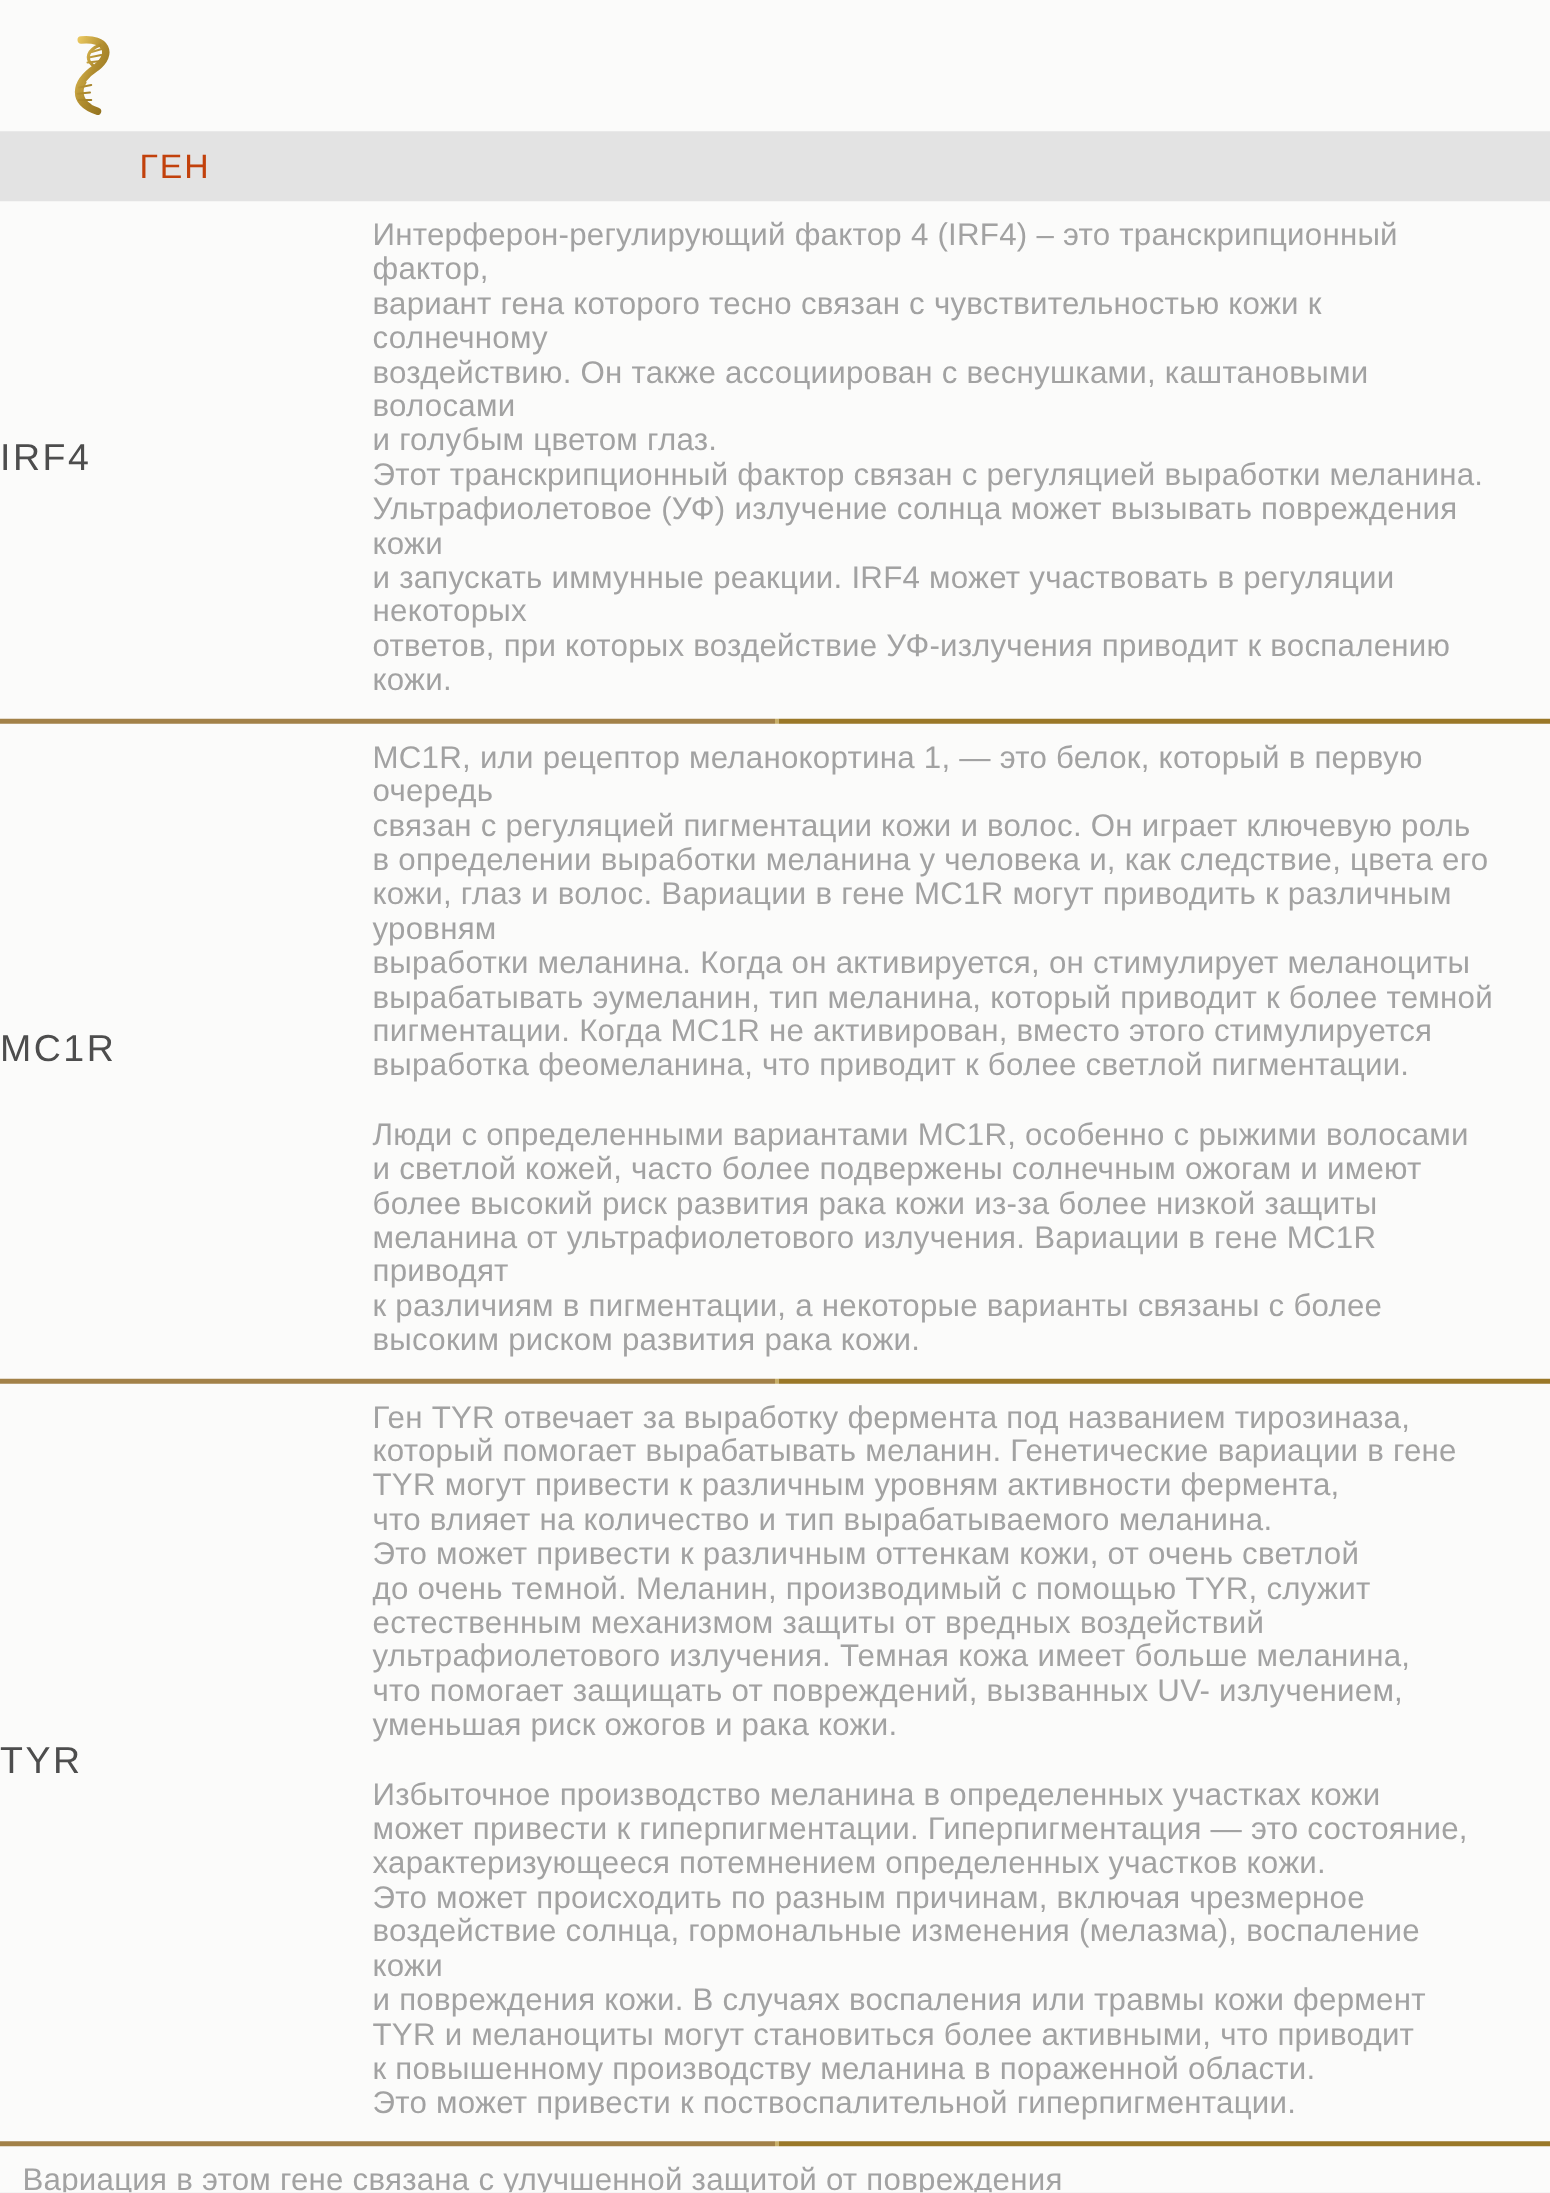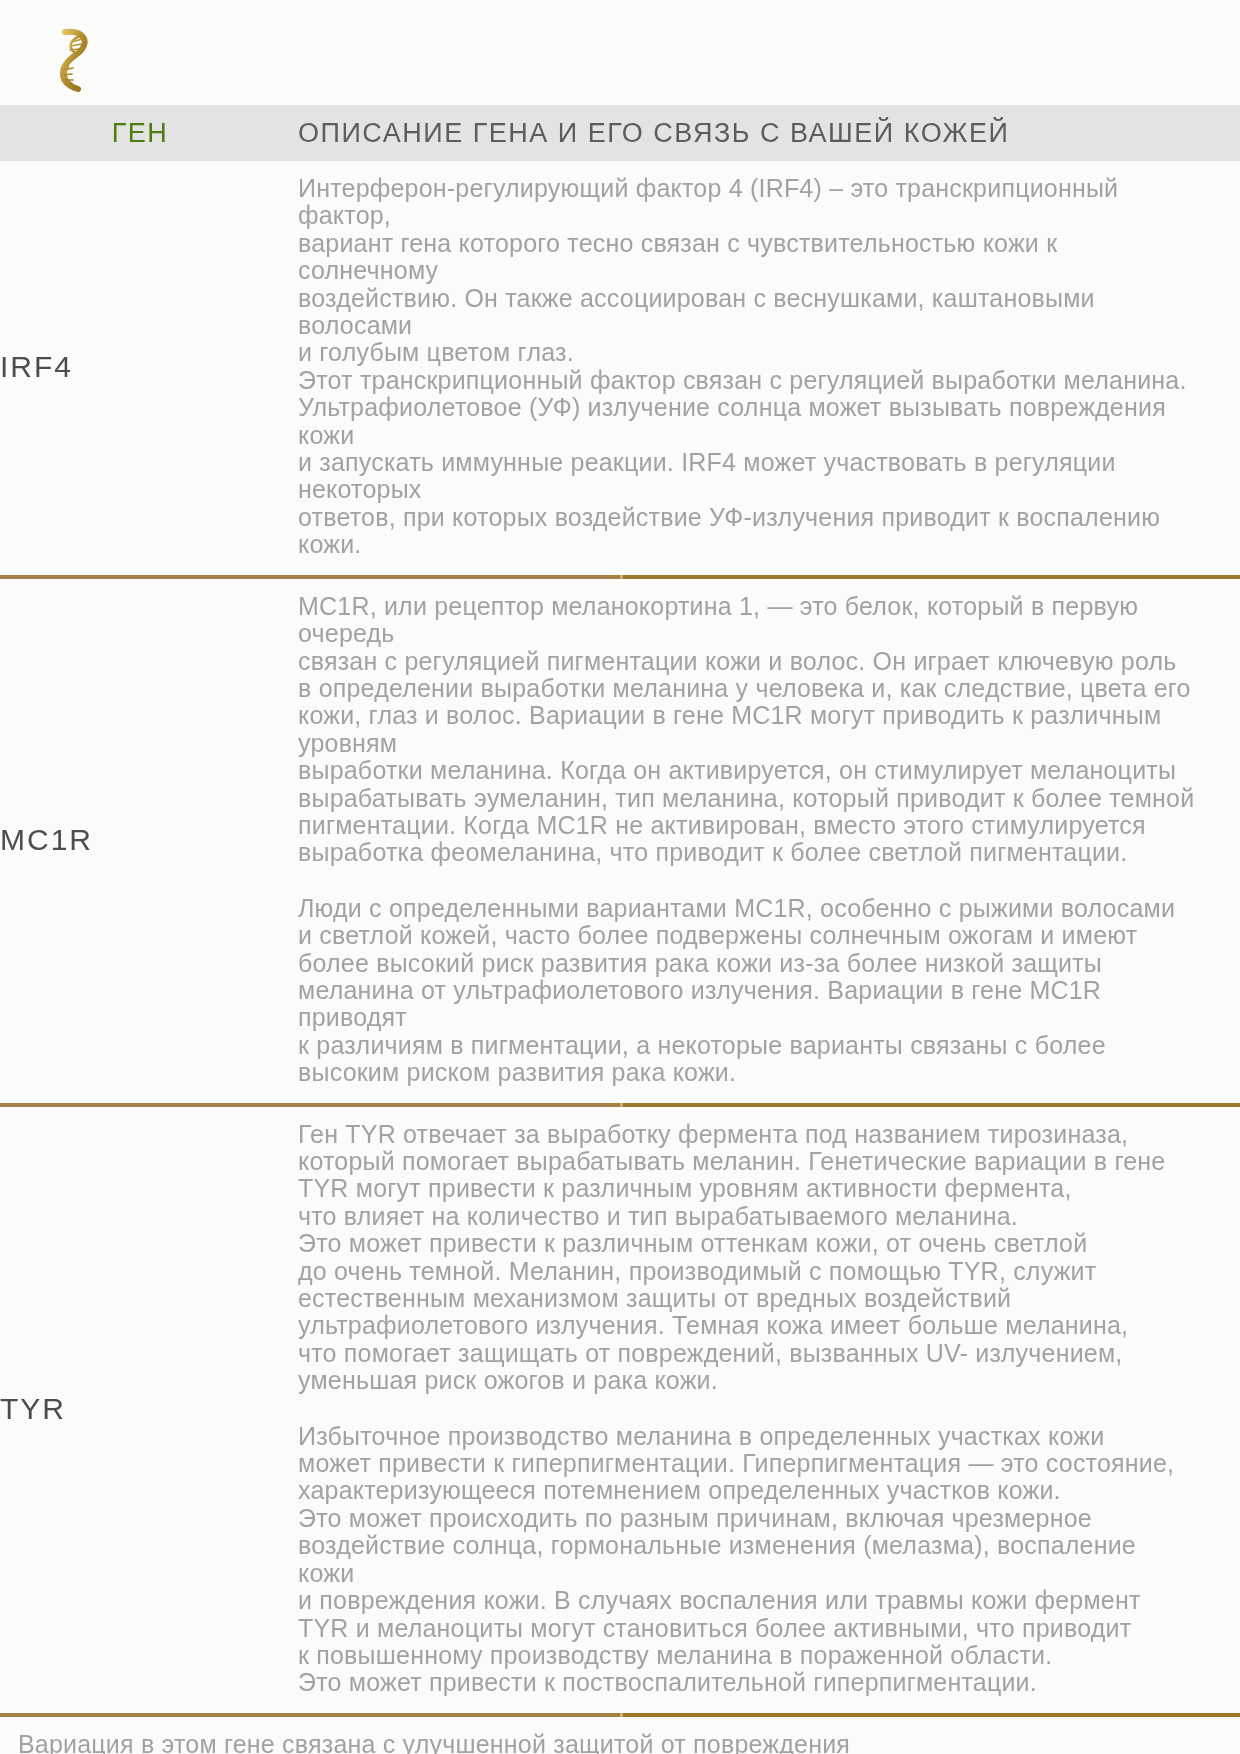--- a/index.html
+++ b/index.html
@@ -31,21 +31,21 @@
     align-items:center;
     height:56px;
     background:#e3e3e3;
   }
   .thead .col-gene{
     width:280px;
     text-align:center;
     font-size:27px;
     font-weight:300;
     letter-spacing:1.5px;
-    color:#4d7c0f;
+    color:#c2410c;
   }
   .thead .col-desc{
     flex:1;
     padding-left:18px;
     font-size:27px;
     font-weight:300;
     letter-spacing:1.5px;
     color:#5c5c5c;
   }
   
@@ -134,21 +134,20 @@
         </defs>
         <path d="M15 4 C35 2 41 15 27 26 C9 38 7 54 28 61" fill="none" stroke="url(#gold)" stroke-width="6" stroke-linecap="round"></path>
         <path d="M30 8 C20 12 18 19 24 24 M18 38 C14 44 15 52 22 56" fill="none" stroke="url(#gold)" stroke-width="2.5" stroke-linecap="round"></path>
         <path d="M22 14 L32 11 M21 18 L31 16 M20 22 L29 21 M13 42 L23 40 M12 47 L22 46 M13 52 L23 52" stroke="url(#gold)" stroke-width="1.6" stroke-linecap="round"></path>
       </svg>
     </span>
   </div>
 
   <div class="thead">
     <div class="col-gene">ГЕН</div>
-    <div class="col-desc">ОПИСАНИЕ ГЕНА И ЕГО СВЯЗЬ С ВАШЕЙ КОЖЕЙ</div>
   </div>
 
   <div class="row row-irf4">
     <div class="gene-col">
       <span class="gene-name">IRF4</span>
     </div>
     <div class="desc-col">
       <p>Интерферон-регулирующий фактор 4 (IRF4) – это транскрипционный фактор,
 вариант гена которого тесно связан с чувствительностью кожи к солнечному
 воздействию. Он также ассоциирован с веснушками, каштановыми волосами

